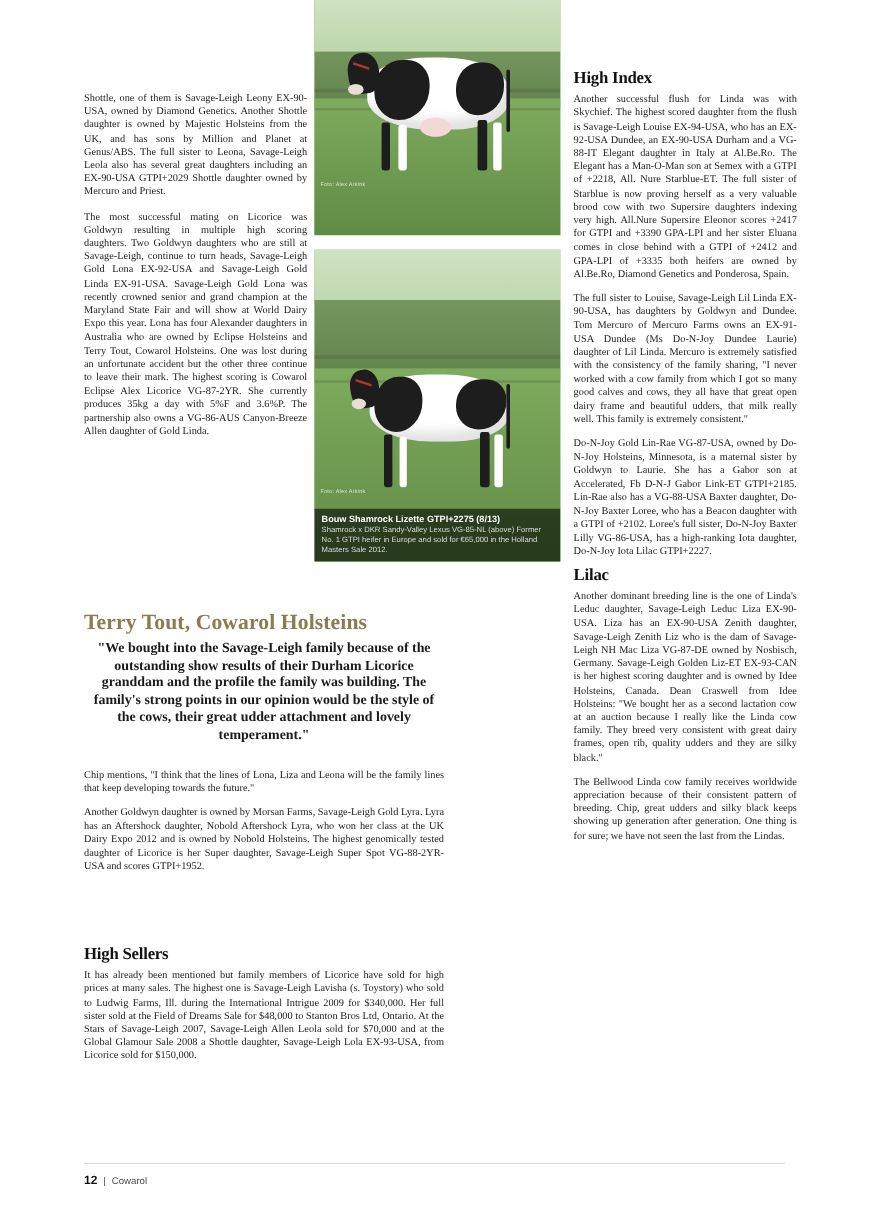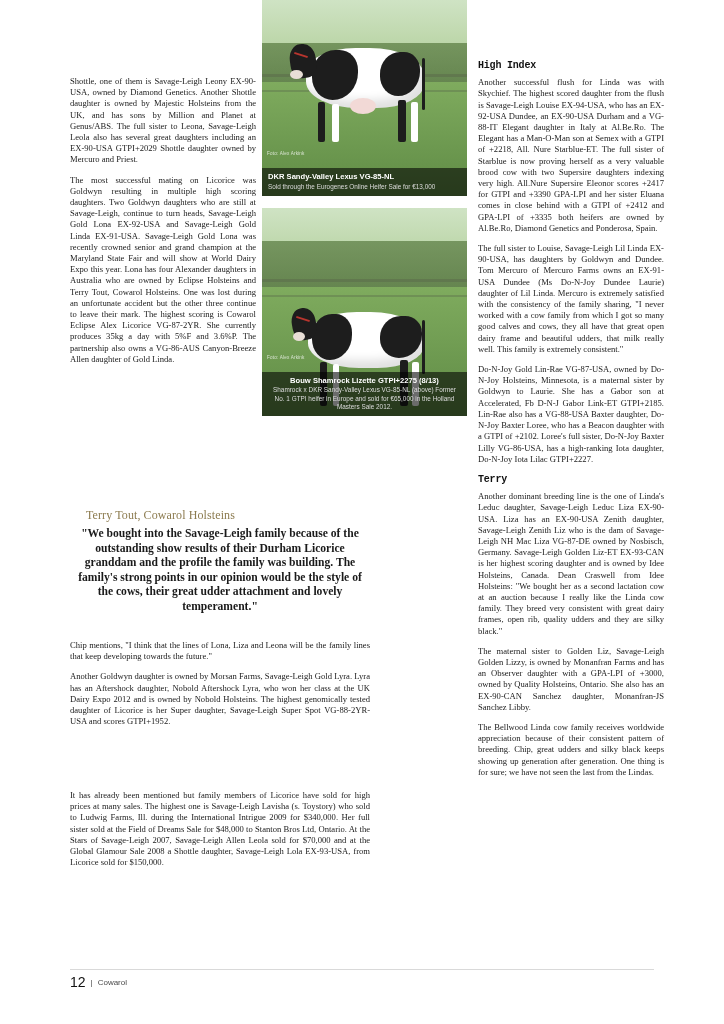--- a/index.html
+++ b/index.html
@@ -34,41 +34,40 @@
   .col-left  { left: 70px;  top: 76px;  }
   .col-right { left: 478px; top: 60px;  }
 
   .col p {
     margin: 0 0 9px 0;
     text-align: justify;
     hyphens: auto;
   }
 
   h2.section {
-    font-family: Liberation Mono, monospace;
-    font-size: 10px;
+    font-family: Liberation Serif, serif;
+    font-size: 14px;
     font-weight: bold;
     margin: 8px 0 6px 0;
     color: #111;
     letter-spacing: -0.2px;
   }
 
   
   .img-block {
     position: absolute;
     overflow: hidden;
   }
   #hero-top {
     left: 262px; top: 0px; width: 205px; height: 196px;
     background: linear-gradient(#8ab06a 0%, #93b873 40%, #6f9a52 100%);
   }
   #hero-bottom {
-    left: 262px; top: 208px; width: 205px; height: 208px;
+    left: 262px; top: 208px; width: 205px; height: 260px;
     background: linear-gradient(#9ec17c 0%, #8fb76e 45%, #6f9a52 100%);
-    text-align: center;
   }
 
   .sky {
     position: absolute; left: 0; right: 0; top: 0;
     height: 46%;
     background: linear-gradient(#cfe3c4, #a9c98d);
   }
   .field {
     position: absolute; left: 0; right: 0; bottom: 0;
     height: 58%;
@@ -170,24 +169,25 @@
 
   
   .pullquote {
     position: absolute;
     left: 70px;
     top: 508px;
     width: 300px;
   }
   .pullquote .byline {
     font-family: "Liberation Serif", serif;
-    font-size: 12px;
+    font-size: 18px;
     color: #8c7b4f;
-    margin: 0 0 4px 16px;
+    margin: 0 0 4px 0;
     letter-spacing: .1px;
+    font-weight: bold;
   }
   .pullquote .quote {
     font-family: "Liberation Serif", serif;
     font-size: 11.6px;
     line-height: 14.6px;
     font-weight: bold;
     color: #1a1a1a;
     text-align: center;
     margin: 0;
   }
@@ -218,22 +218,22 @@
   .footer {
     position: absolute;
     left: 70px;
     bottom: 34px;
     display: flex;
     align-items: center;
     gap: 5px;
     font-family: "Liberation Sans", sans-serif;
   }
   .footer .pageno {
-    font-size: 14px;
-    font-weight: normal;
+    font-size: 10px;
+    font-weight: bold;
     color: #111;
   }
   .footer .label {
     font-size: 8px;
     color: #4a4a4a;
   }
   .footer-rule {
     position: absolute;
     left: 70px; right: 70px; bottom: 54px;
     height: 1px; background: #d9d9d9;
@@ -260,24 +260,20 @@
       <div class="halter" style="left:6px; top:16px;"></div>
       <div class="leg dark" style="left:30px; top:64px; width:7px; height:40px;"></div>
       <div class="leg" style="left:44px; top:66px; width:7px; height:38px;"></div>
       <div class="leg dark" style="left:110px; top:62px; width:8px; height:42px;"></div>
       <div class="leg" style="left:123px; top:64px; width:7px; height:40px;"></div>
       <div class="udder" style="left:62px; top:60px; width:26px; height:16px;"></div>
       <div class="tail" style="left:134px; top:20px; height:52px;"></div>
     </div>
 
     <span class="photo-credit">Foto: Alex Arkink</span>
-    <div class="caption">
-      <span class="title">DKR Sandy-Valley Lexus VG-85-NL</span>
-      <span class="sub">Sold through the Eurogenes Online Heifer Sale for €13,000</span>
-    </div>
   </div>
 
   <div class="img-block" id="hero-bottom">
     <div class="sky" style="height:42%;"></div>
     <div class="treeline" style="top:16%; height:26%;"></div>
     <div class="field" style="height:62%;"></div>
     <div class="fence" style="top:34%;"></div>
     <div class="fence2" style="top:42%;"></div>
 
     <div class="cow" style="left:30px; top:96px; width:150px; height:112px;">
@@ -304,37 +300,37 @@
   <div class="col col-left">
     <p>Shottle, one of them is Savage-Leigh Leony EX-90-USA, owned by Diamond Genetics. Another Shottle daughter is owned by Majestic Holsteins from the UK, and has sons by Million and Planet at Genus/ABS. The full sister to Leona, Savage-Leigh Leola also has several great daughters including an EX-90-USA GTPI+2029 Shottle daughter owned by Mercuro and Priest.</p>
     <p>The most successful mating on Licorice was Goldwyn resulting in multiple high scoring daughters. Two Goldwyn daughters who are still at Savage-Leigh, continue to turn heads, Savage-Leigh Gold Lona EX-92-USA and Savage-Leigh Gold Linda EX-91-USA. Savage-Leigh Gold Lona was recently crowned senior and grand champion at the Maryland State Fair and will show at World Dairy Expo this year. Lona has four Alexander daughters in Australia who are owned by Eclipse Holsteins and Terry Tout, Cowarol Holsteins. One was lost during an unfortunate accident but the other three continue to leave their mark. The highest scoring is Cowarol Eclipse Alex Licorice VG-87-2YR. She currently produces 35kg a day with 5%F and 3.6%P. The partnership also owns a VG-86-AUS Canyon-Breeze Allen daughter of Gold Linda.</p>
   </div>
 
   <div class="col col-right">
     <h2 class="section" style="margin-top:0;">High Index</h2>
     <p>Another successful flush for Linda was with Skychief. The highest scored daughter from the flush is Savage-Leigh Louise EX-94-USA, who has an EX-92-USA Dundee, an EX-90-USA Durham and a VG-88-IT Elegant daughter in Italy at Al.Be.Ro. The Elegant has a Man-O-Man son at Semex with a GTPI of +2218, All. Nure Starblue-ET. The full sister of Starblue is now proving herself as a very valuable brood cow with two Supersire daughters indexing very high. All.Nure Supersire Eleonor scores +2417 for GTPI and +3390 GPA-LPI and her sister Eluana comes in close behind with a GTPI of +2412 and GPA-LPI of +3335 both heifers are owned by Al.Be.Ro, Diamond Genetics and Ponderosa, Spain.</p>
     <p>The full sister to Louise, Savage-Leigh Lil Linda EX-90-USA, has daughters by Goldwyn and Dundee. Tom Mercuro of Mercuro Farms owns an EX-91-USA Dundee (Ms Do-N-Joy Dundee Laurie) daughter of Lil Linda. Mercuro is extremely satisfied with the consistency of the family sharing, "I never worked with a cow family from which I got so many good calves and cows, they all have that great open dairy frame and beautiful udders, that milk really well. This family is extremely consistent."</p>
     <p>Do-N-Joy Gold Lin-Rae VG-87-USA, owned by Do-N-Joy Holsteins, Minnesota, is a maternal sister by Goldwyn to Laurie. She has a Gabor son at Accelerated, Fb D-N-J Gabor Link-ET GTPI+2185. Lin-Rae also has a VG-88-USA Baxter daughter, Do-N-Joy Baxter Loree, who has a Beacon daughter with a GTPI of +2102. Loree's full sister, Do-N-Joy Baxter Lilly VG-86-USA, has a high-ranking Iota daughter, Do-N-Joy Iota Lilac GTPI+2227.</p>
-    <h2 class="section">Terry</h2>
+    <h2 class="section">Lilac</h2>
     <p>Another dominant breeding line is the one of Linda's Leduc daughter, Savage-Leigh Leduc Liza EX-90-USA. Liza has an EX-90-USA Zenith daughter, Savage-Leigh Zenith Liz who is the dam of Savage-Leigh NH Mac Liza VG-87-DE owned by Nosbisch, Germany. Savage-Leigh Golden Liz-ET EX-93-CAN is her highest scoring daughter and is owned by Idee Holsteins, Canada. Dean Craswell from Idee Holsteins: "We bought her as a second lactation cow at an auction because I really like the Linda cow family. They breed very consistent with great dairy frames, open rib, quality udders and they are silky black."</p>
-    <p>The maternal sister to Golden Liz, Savage-Leigh Golden Lizzy, is owned by Monanfran Farms and has an Observer daughter with a GPA-LPI of +3000, owned by Quality Holsteins, Ontario. She also has an EX-90-CAN Sanchez daughter, Monanfran-JS Sanchez Libby.</p>
     <p>The Bellwood Linda cow family receives worldwide appreciation because of their consistent pattern of breeding. Chip, great udders and silky black keeps showing up generation after generation. One thing is for sure; we have not seen the last from the Lindas.</p>
   </div>
 
   <div class="pullquote">
     <div class="byline">Terry Tout, Cowarol Holsteins</div>
     <div class="quote">"We bought into the Savage-Leigh family because of the outstanding show results of their Durham Licorice granddam and the profile the family was building. The family's strong points in our opinion would be the style of the cows, their great udder attachment and lovely temperament."</div>
   </div>
 
   <div class="quote-after">
     <p>Chip mentions, "I think that the lines of Lona, Liza and Leona will be the family lines that keep developing towards the future."</p>
     <p>Another Goldwyn daughter is owned by Morsan Farms, Savage-Leigh Gold Lyra. Lyra has an Aftershock daughter, Nobold Aftershock Lyra, who won her class at the UK Dairy Expo 2012 and is owned by Nobold Holsteins. The highest genomically tested daughter of Licorice is her Super daughter, Savage-Leigh Super Spot VG-88-2YR-USA and scores GTPI+1952.</p>
   </div>
 
   <div class="left-lower">
+    <h2 class="section" style="margin-top:0;">High Sellers</h2>
     <p>It has already been mentioned but family members of Licorice have sold for high prices at many sales. The highest one is Savage-Leigh Lavisha (s. Toystory) who sold to Ludwig Farms, Ill. during the International Intrigue 2009 for $340,000. Her full sister sold at the Field of Dreams Sale for $48,000 to Stanton Bros Ltd, Ontario. At the Stars of Savage-Leigh 2007, Savage-Leigh Allen Leola sold for $70,000 and at the Global Glamour Sale 2008 a Shottle daughter, Savage-Leigh Lola EX-93-USA, from Licorice sold for $150,000.</p>
   </div>
 
   <div class="footer-rule"></div>
   <div class="footer">
     <span class="pageno">12</span>
     <span class="label">|</span>
     <span class="label">Cowarol</span>
   </div>
 

